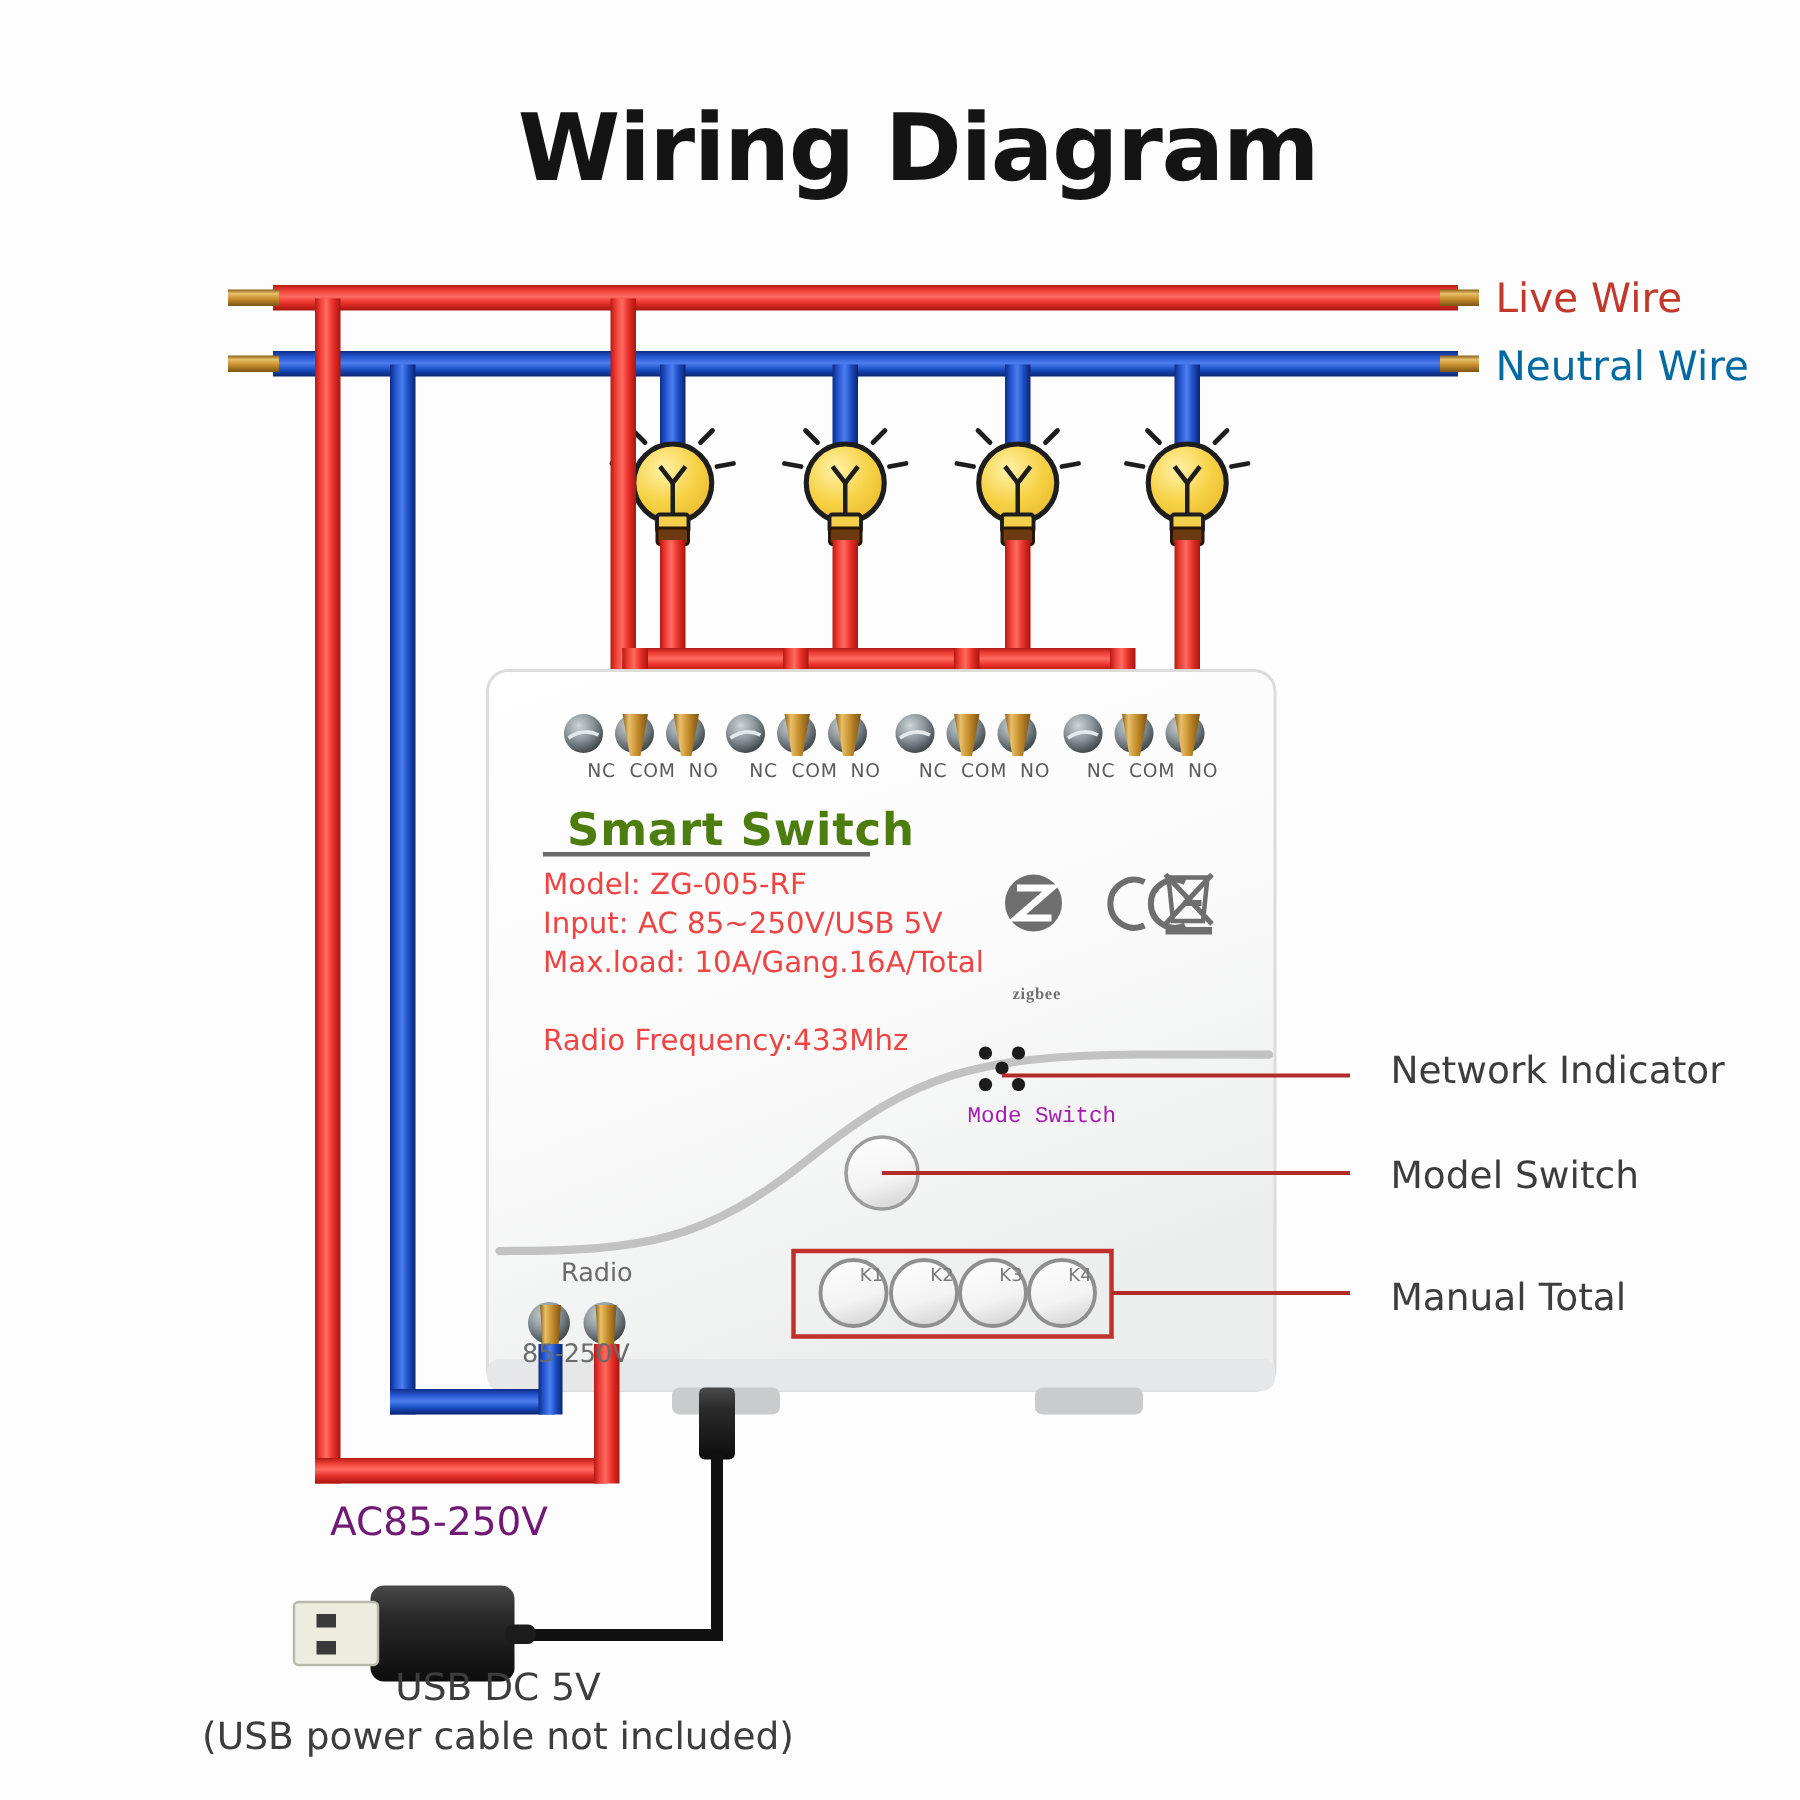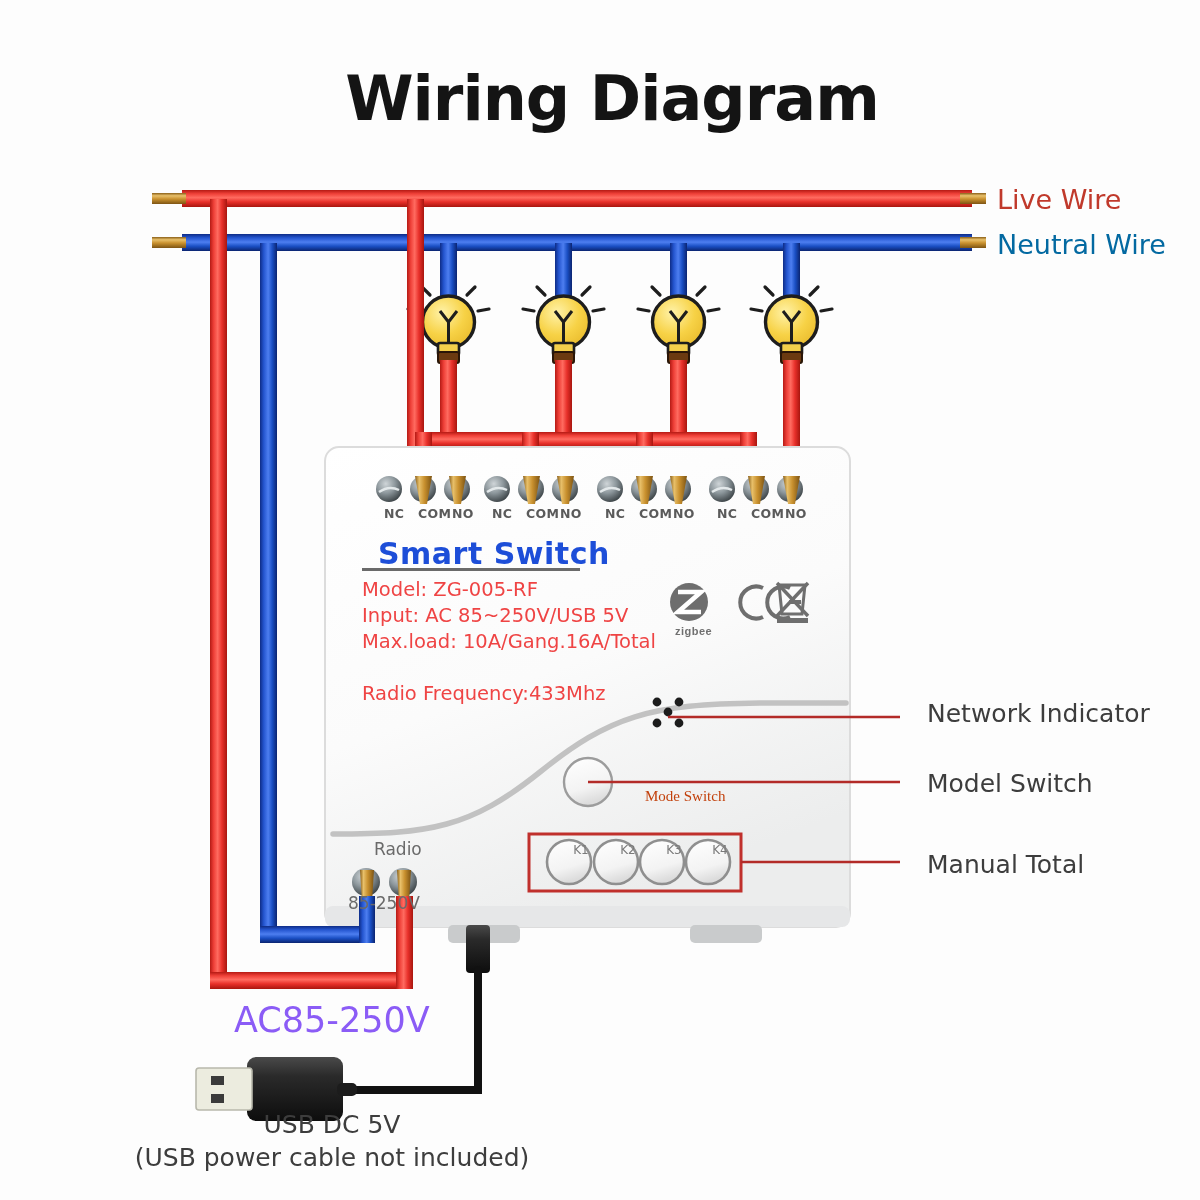--- a/index.html
+++ b/index.html
@@ -10,43 +10,43 @@
   .t{position:absolute;white-space:nowrap;padding-left:12px;}
   #title{left:0;top:62px;width:1200px;text-align:center;font-size:62px;
          font-weight:800;color:#141414;letter-spacing:-1px;font-family:"DejaVu Sans",sans-serif;}
   .wirelbl{font-size:27px;font-weight:400;font-family:"DejaVu Sans",sans-serif;}
   #liveLbl{left:985px;top:184px;color:#c0392b;}
   #neutralLbl{left:985px;top:229px;color:#0369a1;}
   .callout{font-size:25px;color:#3d3d3d;font-family:"DejaVu Sans",sans-serif;}
   #coNet{left:915px;top:699px;}
   #coMode{left:915px;top:769px;}
   #coManual{left:915px;top:850px;}
-  #acLbl{left:222px;top:1000px;font-size:35px;color:#8b5cf6;
+  #acLbl{left:208px;top:1000px;font-size:26px;color:#701a75;
          font-family:"DejaVu Sans",sans-serif;}
   #usbLbl{left:0;top:1110px;width:640px;text-align:center;font-size:25px;color:#3d3d3d;
           font-family:"DejaVu Sans",sans-serif;}
   #usbLbl2{left:0;top:1143px;width:640px;text-align:center;font-size:25px;color:#3d3d3d;
            font-family:"DejaVu Sans",sans-serif;}
-  .termlbl{font-size:12.5px;color:#5a5a5a;text-align:left;width:34px;
-           font-family:"DejaVu Sans",sans-serif;letter-spacing:.4px;font-weight:bold;}
+  .termlbl{font-size:12.5px;color:#5a5a5a;text-align:center;width:34px;
+           font-family:"DejaVu Sans",sans-serif;letter-spacing:.4px;}
   .klbl{font-size:12px;color:#7a7a7a;text-align:center;width:26px;
         font-family:"DejaVu Sans",sans-serif;margin-top:20px;}
-  #devTitle{left:366px;top:536px;font-size:30px;font-weight:700;color:#1d4ed8;
+  #devTitle{left:366px;top:536px;font-size:30px;font-weight:700;color:#4d7c0f;
             letter-spacing:.5px;font-family:"DejaVu Sans",sans-serif;}
   .devspec{left:350px;font-size:19.5px;color:#ef4444;font-family:"DejaVu Sans",sans-serif;}
   #sp0{top:578px;} #sp1{top:604px;text-align:right;} #sp2{top:630px;}
   #sp3{top:656px;} #sp4{top:682px;}
-  #zigTxt{left:663px;top:625px;font-size:11px;font-weight:700;color:#707070;
-          letter-spacing:.5px;font-family:Liberation Sans, sans-serif;}
+  #zigTxt{left:663px;top:657px;font-size:11px;font-weight:700;color:#707070;
+          letter-spacing:.5px;font-family:Liberation Serif, serif;}
   #inputTxt{left:362px;top:839px;font-size:17px;color:#6a6a6a;
             font-family:"DejaVu Sans",sans-serif;}
   #acDevTxt{left:336px;top:893px;font-size:17px;color:#6a6a6a;
             font-family:"DejaVu Sans",sans-serif;}
-  #modeTxt{left:633px;top:788px;font-size:15px;color:#c2410c;
-           font-family:Liberation Serif, serif;}
+  #modeTxt{left:633px;top:736px;font-size:15px;color:#a21caf;
+           font-family:Liberation Mono, monospace;}
 </style>
 </head>
 <body>
 
 <div id="stage">
 
 <svg id="canvas" viewBox="0 0 1200 1200">
   <defs>
     <linearGradient id="gRed" x1="0" y1="0" x2="0" y2="1">
       <stop offset="0%" stop-color="#b51a14"></stop>

